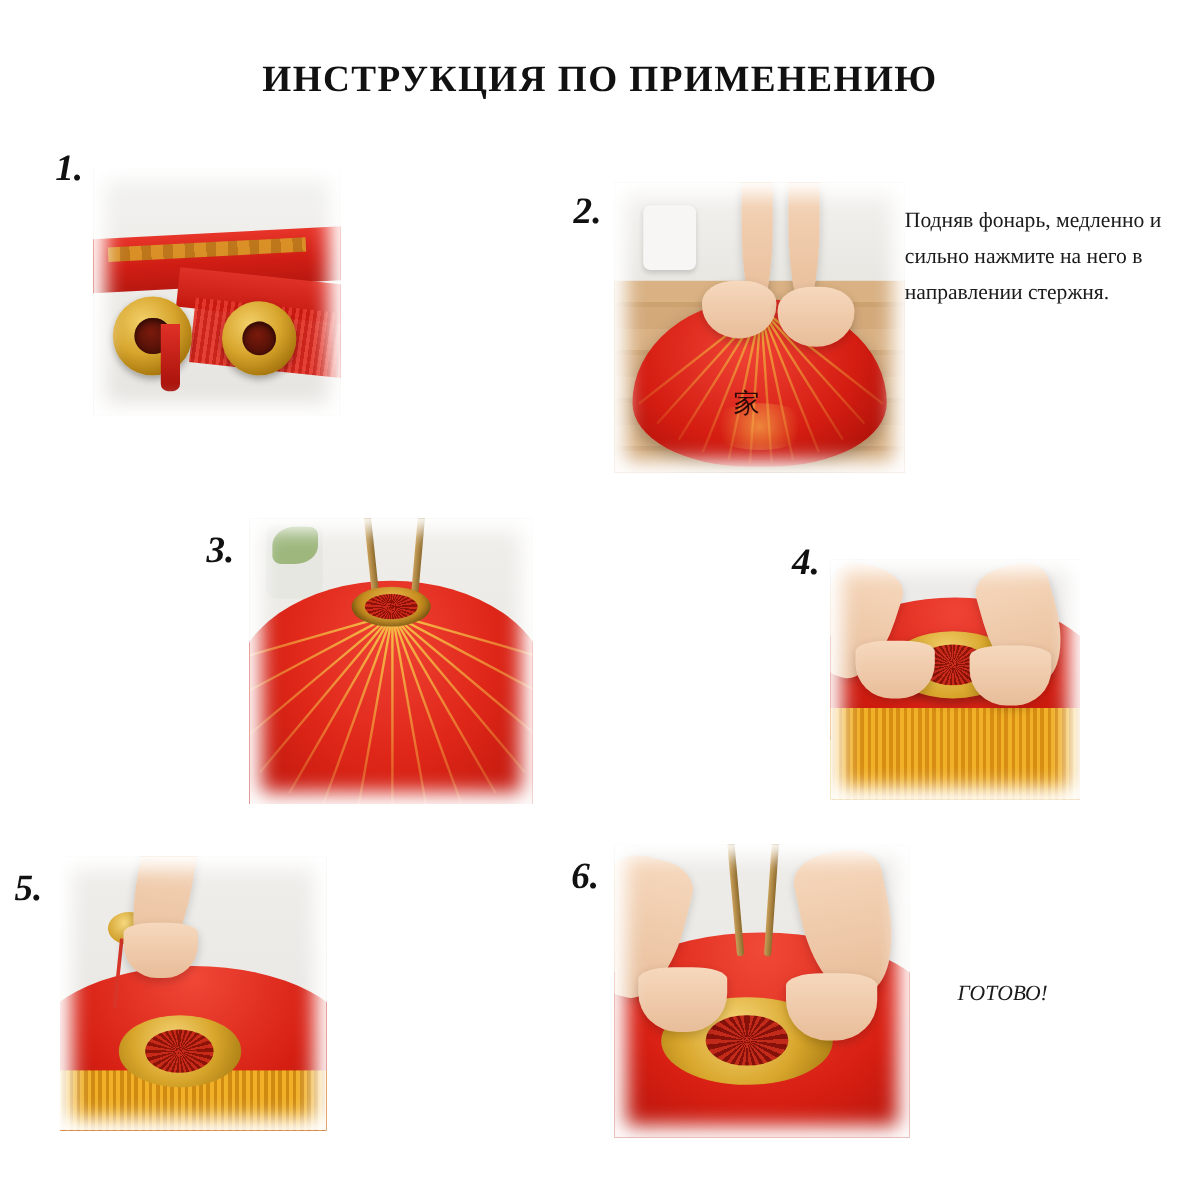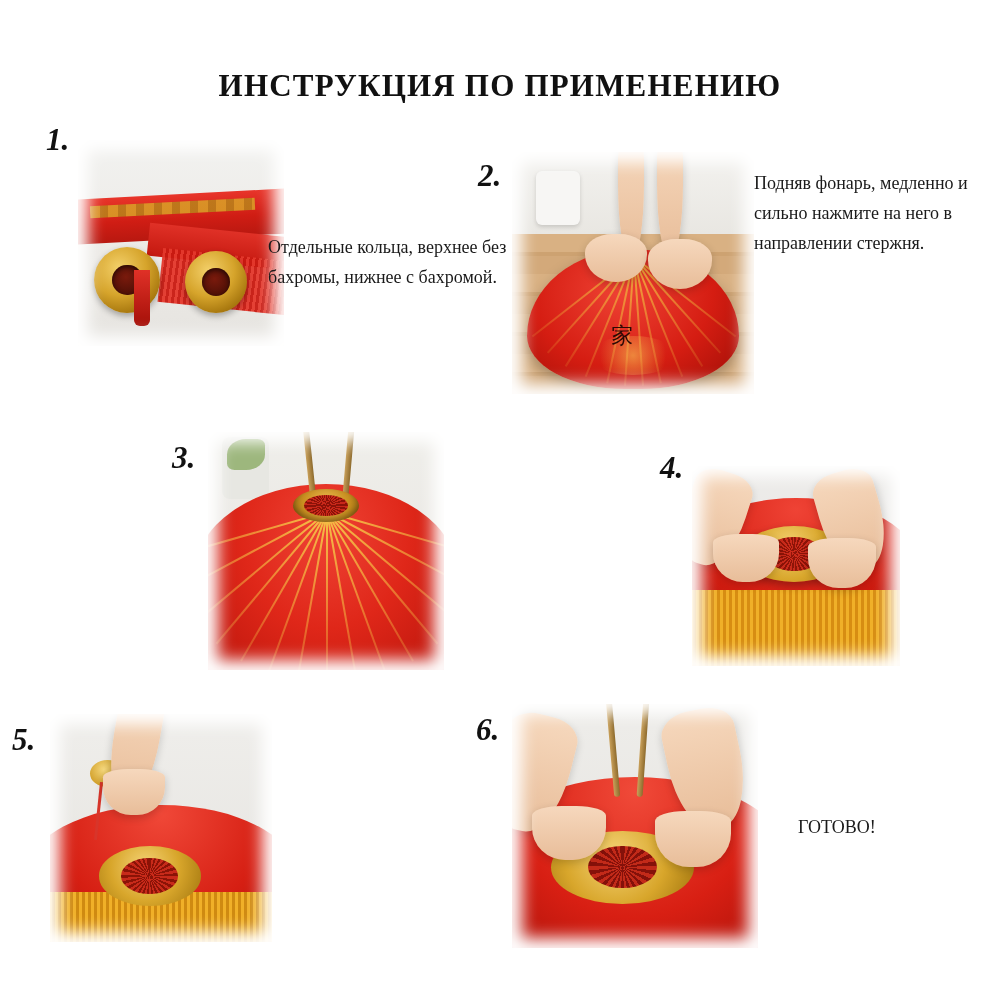--- a/index.html
+++ b/index.html
@@ -23,21 +23,20 @@
     position: absolute;
     top: 48px;
     left: 0;
     width: 1000px;
     text-align: center;
     font-family: "Liberation Serif", serif;
     font-weight: bold;
     font-size: 31px;
     letter-spacing: 1.2px;
     color: #111111;
-    margin-top: 20px;
   }
   .step-num {
     position: absolute;
     font-family: "Liberation Serif", serif;
     font-weight: bold;
     font-style: italic;
     font-size: 31px;
     color: #111111;
   }
   .caption {
@@ -214,21 +213,20 @@
       <div class="p1-fringe"></div>
       <div class="ring" style="left:8%; top:52%; width:66px; height:66px;">
           <div class="hole"></div>
         </div>
       <div class="ring" style="left:52%; top:54%; width:62px; height:62px;">
           <div class="hole"></div>
         </div>
       <div class="p1-tassel"></div>
     </div>
   </div>
-  <div class="caption" style="left:268px; top:232px; width:250px;">Отдельные кольца, верхнее без бахромы, нижнее с бахромой.</div>
 
   <div class="step-num" style="left:478px; top:158px;">2.</div>
   <div class="photo" style="left:512px; top:152px; width:242px; height:242px;">
     <div class="inner">
       <div class="p2-wall"></div>
       <div class="p2-floor"></div>
       <div class="p2-base"></div>
       <div class="p2-lantern">
         <div class="p2-ribs">
           <i style="transform:rotate(-52deg)"></i>
@@ -330,15 +328,15 @@
           <div class="core"></div>
         </div>
       <div class="rod" style="left:40%; top:-2%; height:40%; transform:rotate(-5deg);"></div>
       <div class="rod" style="left:52%; top:-2%; height:40%; transform:rotate(4deg);"></div>
       <div class="arm" style="left:-6%; top:4%; width:72px; height:118px; transform:rotate(14deg);"></div>
       <div class="arm" style="left:64%; top:2%; width:74px; height:120px; transform:rotate(-12deg);"></div>
       <div class="arm" style="left:8%; top:42%; width:74px; height:54px;"></div>
       <div class="arm" style="left:58%; top:44%; width:76px; height:56px;"></div>
     </div>
   </div>
-  <div class="caption" style="left:798px; top:812px; width:180px; ">ГОТОВО!</div>
+  <div class="caption" style="left:798px; top:812px; width:180px; font-style:italic;">ГОТОВО!</div>
 
 </div>
 
 </body></html>

